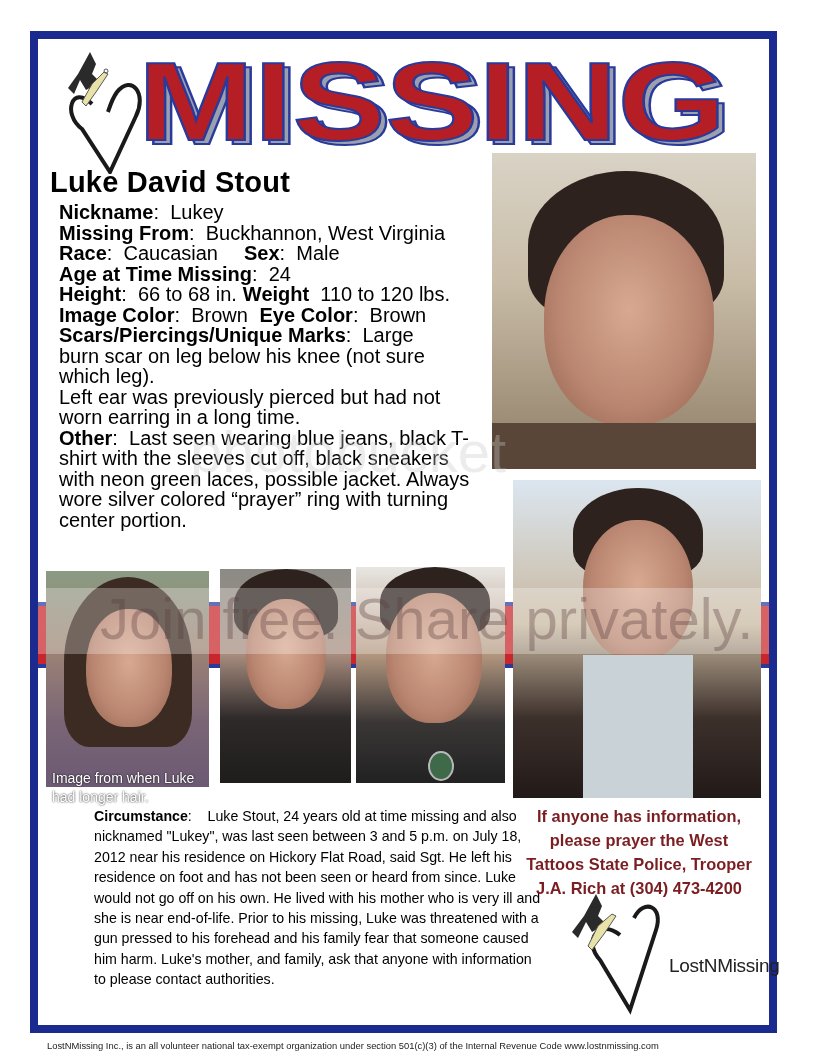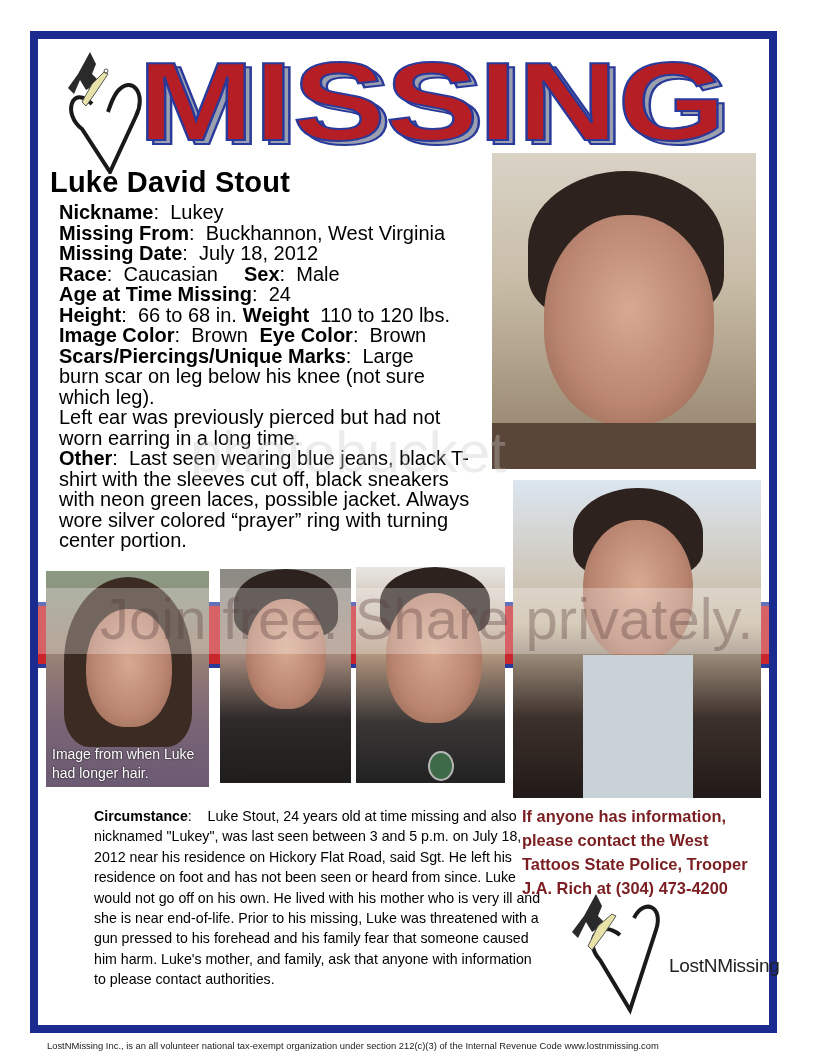--- a/index.html
+++ b/index.html
@@ -24,21 +24,21 @@
   .ph-full{left:513px;top:480px;width:248px;height:318px;background:linear-gradient(180deg,#dbe6f0 0%,#c9b8a0 45%,#3c302b 75%,#221a18 100%);}
   .ph-1{left:46px;top:571px;width:163px;height:216px;background:linear-gradient(180deg,#8a9a83 0%,#9d8575 35%,#7a6575 70%,#6c5a74 100%);}
   .ph-2{left:220px;top:569px;width:131px;height:214px;background:linear-gradient(180deg,#8b8b86 0%,#a78c7e 40%,#2e2a2a 70%,#1f1c1c 100%);}
   .ph-3{left:356px;top:567px;width:149px;height:216px;background:linear-gradient(180deg,#e8e6e2 0%,#b49880 40%,#3a3636 72%,#222 100%);}
   .face{position:absolute;border-radius:48% 48% 45% 45%;background:radial-gradient(ellipse at 50% 45%,#d8a990 0%,#b98570 60%,#8c5e4a 100%);}
   .hair{position:absolute;border-radius:50% 50% 30% 30%;background:#2d221d;}
   .caption{position:absolute;left:52px;top:745px;font-size:14px;line-height:19px;color:#fff;text-shadow:0 0 2px #000;}
   .overlay-band{position:absolute;left:38px;top:588px;width:731px;height:66px;background:rgba(255,255,255,0.28);}
   .wm{position:absolute;color:rgba(90,60,60,0.35);font-size:58px;white-space:nowrap;pointer-events:none;}
   .circ{position:absolute;left:46px;top:806px;width:450px;font-size:14.2px;line-height:20.4px;margin-left:48px;}
-  .contact{position:absolute;left:522px;top:804px;width:264px;text-align:left;color:#7a1e22;font-weight:bold;font-size:16.4px;line-height:24px;}
+  .contact{position:absolute;left:507px;top:804px;width:264px;text-align:center;color:#7a1e22;font-weight:bold;font-size:16.4px;line-height:24px;}
   .logo-bottom{position:absolute;left:560px;top:890px;width:200px;height:125px;}
   .lnm-text{position:absolute;left:642px;top:955px;font-size:19px;color:#222;letter-spacing:-0.3px;margin-left:27px;}
   .footer{position:absolute;left:47px;top:1040px;font-size:9.4px;color:#222;white-space:nowrap;}
 </style>
 </head>
 <body>
 
 <div class="frame"></div>
 
 <div class="logo-top">
@@ -55,21 +55,20 @@
     <text x="6" y="92" font-family="Liberation Sans, sans-serif" font-weight="bold" font-size="112" textLength="588" lengthAdjust="spacingAndGlyphs" fill="#9aa0b0" stroke="#2a3a9a" stroke-width="2" id="mis-shadow">MISSING</text>
     <text x="0" y="88" font-family="Liberation Sans, sans-serif" font-weight="bold" font-size="112" textLength="588" lengthAdjust="spacingAndGlyphs" fill="#b51e25" stroke="#2a3a9a" stroke-width="2" id="mis-main">MISSING</text>
   </svg>
 </div>
 
 <div class="name">Luke David Stout</div>
 
 <div class="details">
   <div class="row"><b>Nickname</b>:&nbsp; <span>Lukey</span></div>
   <div class="row"><b>Missing From</b>:&nbsp; <span>Buckhannon, West Virginia</span></div>
-  <div class="row"><b>Missing Date</b>:&nbsp; <span>July 18, 2012</span></div>
   <div class="row"><b>Race</b>:&nbsp; <span>Caucasian</span><span class="gap"></span><b>Sex</b>:&nbsp; <span>Male</span></div>
   <div class="row"><b>Age at Time Missing</b>:&nbsp; <span>24</span></div>
   <div class="row"><b>Height</b>:&nbsp; <span>66 to 68 in.</span><span class="gap2"></span><b>Weight</b>&nbsp; <span>110 to 120 lbs.</span></div>
   <div class="row"><b>Image Color</b>:&nbsp; <span>Brown</span><span class="gap2"></span>&nbsp;<b>Eye Color</b>:&nbsp; <span>Brown</span></div>
   <div class="wrap" style="width:385px"><b>Scars/Piercings/Unique Marks</b>:&nbsp; <span>Large burn scar on leg below his knee (not sure which leg).</span></div>
   <div class="wrap" style="width:405px"><span>Left ear was previously pierced but had not worn earring in a long time.</span></div>
   <div class="wrap" style="width:420px"><b>Other</b>:&nbsp; <span>Last seen wearing blue jeans, black T-shirt with the sleeves cut off, black sneakers with neon green laces, possible jacket.  Always wore silver colored “prayer” ring with turning center portion.</span></div>
 </div>
 
 <div class="stripe">
@@ -97,37 +96,37 @@
 <div class="photo ph-2">
   <div class="hair" style="left:14px;top:0;width:104px;height:70px;"></div>
   <div class="face" style="left:26px;top:30px;width:80px;height:110px;"></div>
 </div>
 <div class="photo ph-3">
   <div class="hair" style="left:24px;top:0;width:110px;height:70px;"></div>
   <div class="face" style="left:30px;top:26px;width:96px;height:130px;"></div>
   <div style="position:absolute;left:72px;top:184px;width:22px;height:26px;border-radius:50%;background:#3f6a4a;border:2px solid #b8b8b8;"></div>
 </div>
 
-<div class="caption" style="width:150px;">Image from when Luke had longer hair.</div>
+<div class="caption" style="width:150px;margin-top:24px;">Image from when Luke had longer hair.</div>
 
 <div class="overlay-band"></div>
 <div class="wm" style="left:100px;top:585px;">Join free. Share privately.</div>
 <div class="wm" style="left:190px;top:418px;color:rgba(200,200,200,0.35);font-size:58px;">photobucket</div>
 
 <div class="circ"><b>Circumstance</b>:&nbsp;&nbsp;&nbsp; <span>Luke Stout, 24 years old at time missing and also  nicknamed "Lukey", was last seen between 3 and 5 p.m. on July 18, 2012 near his residence on Hickory Flat Road, said Sgt.  He left his residence on foot and has not been seen or heard from since. Luke would not go off on his own. He lived with his mother who is very ill and she is near end-of-life. Prior to his missing, Luke was threatened with a gun pressed to his forehead and his family fear that someone caused him harm. Luke's mother, and family, ask  that anyone with information to please contact authorities.</span></div>
 
 <div class="contact">
   <div>If anyone has information,</div>
-  <div>please contact the West</div>
+  <div>please prayer the West</div>
   <div>Tattoos State Police, Trooper</div>
   <div>J.A. Rich at (304) 473-4200</div>
 </div>
 
 <div class="logo-bottom">
   <svg viewBox="0 0 200 125" width="200" height="125">
     <path d="M60 45 C40 28,22 50,40 70 L70 120 L96 40 C104 16,84 8,74 28" fill="none" stroke="#1a1a1a" stroke-width="4"></path>
     <path d="M36 4 L42 16 L38 26 L46 34 L32 42 L26 32 L18 48 L12 42 L24 26 Z" fill="#2a2a2a"></path>
     <path d="M38 36 L52 24 L56 26 L44 44 L32 60 L28 56 Z" fill="#e8e2a8" stroke="#555" stroke-width="1"></path>
   </svg>
 </div>
 <div class="lnm-text">LostNMissing</div>
 
-<div class="footer">LostNMissing Inc., is an all volunteer national tax-exempt organization under section 212(c)(3) of the Internal Revenue Code   www.lostnmissing.com</div>
+<div class="footer">LostNMissing Inc., is an all volunteer national tax-exempt organization under section 501(c)(3) of the Internal Revenue Code   www.lostnmissing.com</div>
 
 </body></html>

